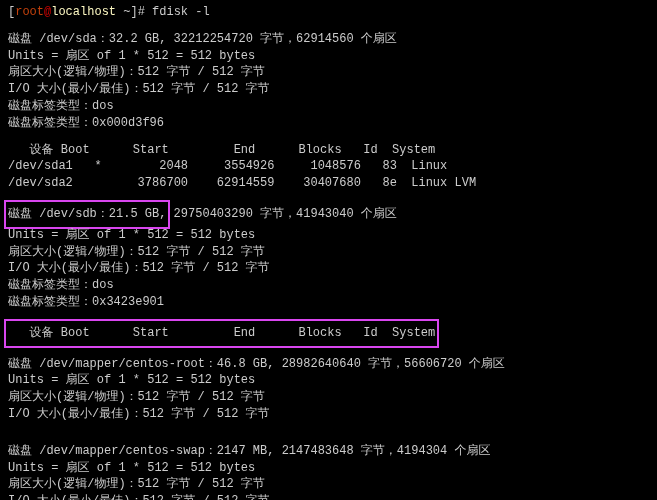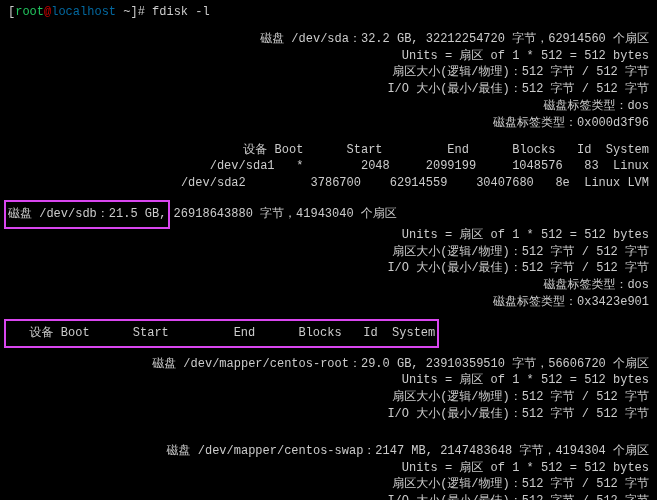--- a/index.html
+++ b/index.html
@@ -7,34 +7,34 @@
       padding: 4px 8px;
       background: #000;
       color: #ccc;
       font-family: "Courier New", monospace;
       font-size: 12px;
       line-height: 1.4;
       width: 657px;
       box-sizing: border-box;
     }
     .prompt-open { color: #ccc; }
-    .prompt-user { color: #22c55e; }
+    .prompt-user { color: #c2410c; }
     .prompt-at { color: #c00; }
-    .prompt-host { color: #0369a1; }
+    .prompt-host { color: #fef9c3; }
     .prompt-path { color: #ccc; }
     .cmd { color: #ccc; }
     .line { white-space: pre; }
     .highlight-box {
       border: 2px solid #d946ef;
       display: inline-block;
       padding: 4px 2px;
       margin: -2px -4px;
     }
     .block { margin: 0; }
-    pre.block { white-space: pre; margin: 0; font-family: inherit; text-align: right; }
+    pre.block { white-space: pre; margin: 0; font-family: inherit; }
     .spacer { height: 10px; }
   </style>
 </head>
 <body>
 
 
 
 <div class="line"><span class="prompt-open">[</span><span class="prompt-user">root</span><span class="prompt-at">@</span><span class="prompt-host">localhost</span><span class="prompt-path"> ~]# </span><span class="cmd">fdisk -l</span></div>
 
 <div class="spacer"></div>
@@ -42,41 +42,41 @@
 <pre class="block">磁盘 /dev/sda：32.2 GB, 32212254720 字节，62914560 个扇区</pre>
 <pre class="block">Units = 扇区 of 1 * 512 = 512 bytes</pre>
 <pre class="block">扇区大小(逻辑/物理)：512 字节 / 512 字节</pre>
 <pre class="block">I/O 大小(最小/最佳)：512 字节 / 512 字节</pre>
 <pre class="block">磁盘标签类型：dos</pre>
 <pre class="block">磁盘标签类型：0x000d3f96</pre>
 
 <div class="spacer"></div>
 
 <pre class="block">   设备 Boot      Start         End      Blocks   Id  System</pre>
-<pre class="block">/dev/sda1   *        2048     2099199     1048576   83  Linux</pre>
+<pre class="block">/dev/sda1   *        2048     3554926     1048576   83  Linux</pre>
 <pre class="block">/dev/sda2         3786700    62914559    30407680   8e  Linux LVM</pre>
 
 <div class="spacer"></div>
 
-<div class="line"><span class="highlight-box">磁盘 /dev/sdb：21.5 GB,</span><span> 26918643880 字节，41943040 个扇区</span></div>
+<div class="line"><span class="highlight-box">磁盘 /dev/sdb：21.5 GB,</span><span> 29750403290 字节，41943040 个扇区</span></div>
 <pre class="block">Units = 扇区 of 1 * 512 = 512 bytes</pre>
 <pre class="block">扇区大小(逻辑/物理)：512 字节 / 512 字节</pre>
 <pre class="block">I/O 大小(最小/最佳)：512 字节 / 512 字节</pre>
 <pre class="block">磁盘标签类型：dos</pre>
 <pre class="block">磁盘标签类型：0x3423e901</pre>
 
 <div class="spacer"></div>
 
 <div class="highlight-box">
 <pre class="block">   设备 Boot      Start         End      Blocks   Id  System</pre>
 </div>
 
 <div class="spacer"></div>
 
-<pre class="block">磁盘 /dev/mapper/centos-root：29.0 GB, 23910359510 字节，56606720 个扇区</pre>
+<pre class="block">磁盘 /dev/mapper/centos-root：46.8 GB, 28982640640 字节，56606720 个扇区</pre>
 <pre class="block">Units = 扇区 of 1 * 512 = 512 bytes</pre>
 <pre class="block">扇区大小(逻辑/物理)：512 字节 / 512 字节</pre>
 <pre class="block">I/O 大小(最小/最佳)：512 字节 / 512 字节</pre>
 
 <div class="spacer"></div>
 <div class="spacer"></div>
 
 <pre class="block">磁盘 /dev/mapper/centos-swap：2147 MB, 2147483648 字节，4194304 个扇区</pre>
 <pre class="block">Units = 扇区 of 1 * 512 = 512 bytes</pre>
 <pre class="block">扇区大小(逻辑/物理)：512 字节 / 512 字节</pre>

